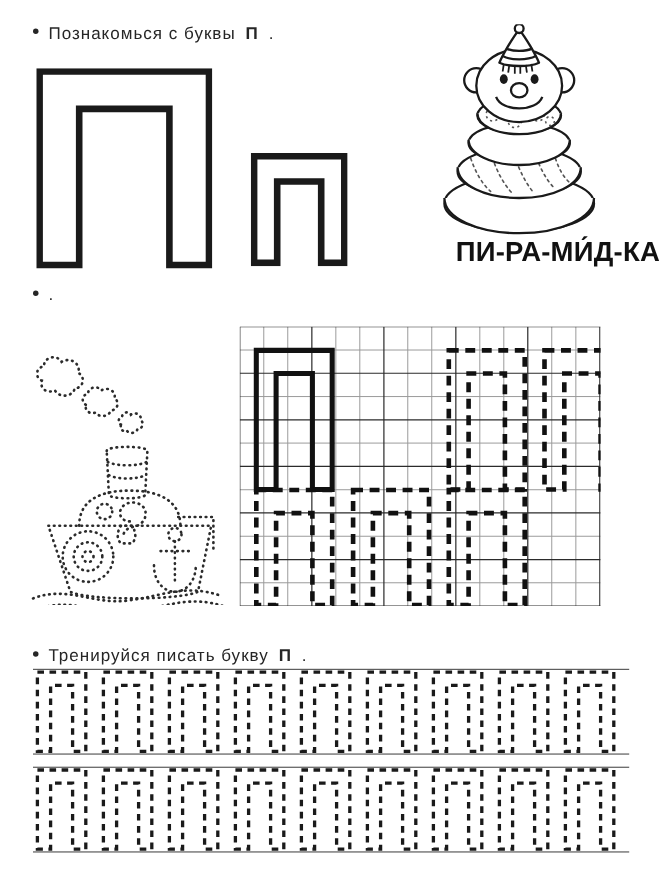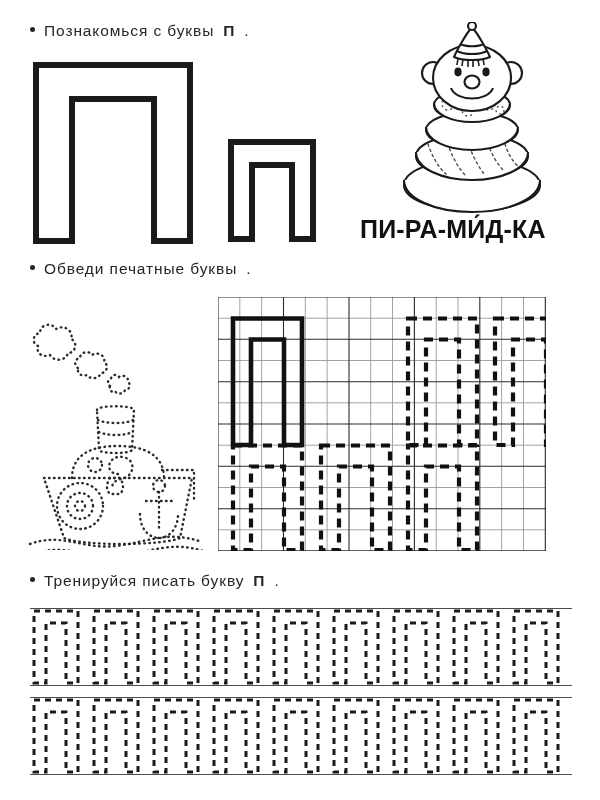--- a/index.html
+++ b/index.html
@@ -44,21 +44,21 @@
     top: -4px;
     flex: 0 0 auto;
   }
   .instruction .txt { display: inline-block; }
   .instruction .letter-b {
     font-weight: bold;
   }
 
   #instr-1 { left: 30px; top: 22px; }
   #instr-2 { left: 30px; top: 260px; }
-  #instr-3 { left: 30px; top: 572px; }
+  #instr-3 { left: 30px; top: 588px; }
 
   
   #glyph-big {
     position: absolute;
     left: 33px;
     top: 62px;
   }
   #glyph-small {
     position: absolute;
     left: 228px;
@@ -69,21 +69,21 @@
   #pyramid-toy {
     position: absolute;
     left: 388px;
     top: 22px;
   }
   #pyramid-word {
     position: absolute;
     left: 0;
     top: 215px;
     width: 600px;
-    text-align: left;
+    text-align: right;
     padding-left: 360px;
     box-sizing: border-box;
     font-size: 25px;
     font-weight: bold;
     letter-spacing: 0.2px;
     color: #111111;
   }
 
   
   #boat-drawing {
@@ -208,21 +208,20 @@
           <path d="M95 36 L96 43"></path>
         </g>
       </g>
     </g>
   </svg>
 
   <div id="pyramid-word">ПИ-РА-МИ́Д-КА</div>
 
   <div class="instruction" id="instr-2">
     <span class="bullet"></span>
-    <span class="txt">Обведи печатные буквы</span>
       <span class="txt">.</span>
   </div>
 
   <svg id="boat-drawing" width="190" height="248" viewBox="0 0 190 248">
     <g fill="none" stroke="#2b2b2b" stroke-width="2.4" stroke-linecap="round" stroke-dasharray="0.6 4.4">
 
       <g>
         <path d="M16 44 C10 42 10 32 18 31 C18 22 30 20 34 27 C42 22 52 29 49 37
                  C56 40 54 51 46 51 C44 59 32 60 28 53 C20 56 14 51 16 44 Z"></path>
         <path d="M56 66 C52 64 52 57 58 56 C58 50 67 48 70 53 C76 49 84 54 82 60

